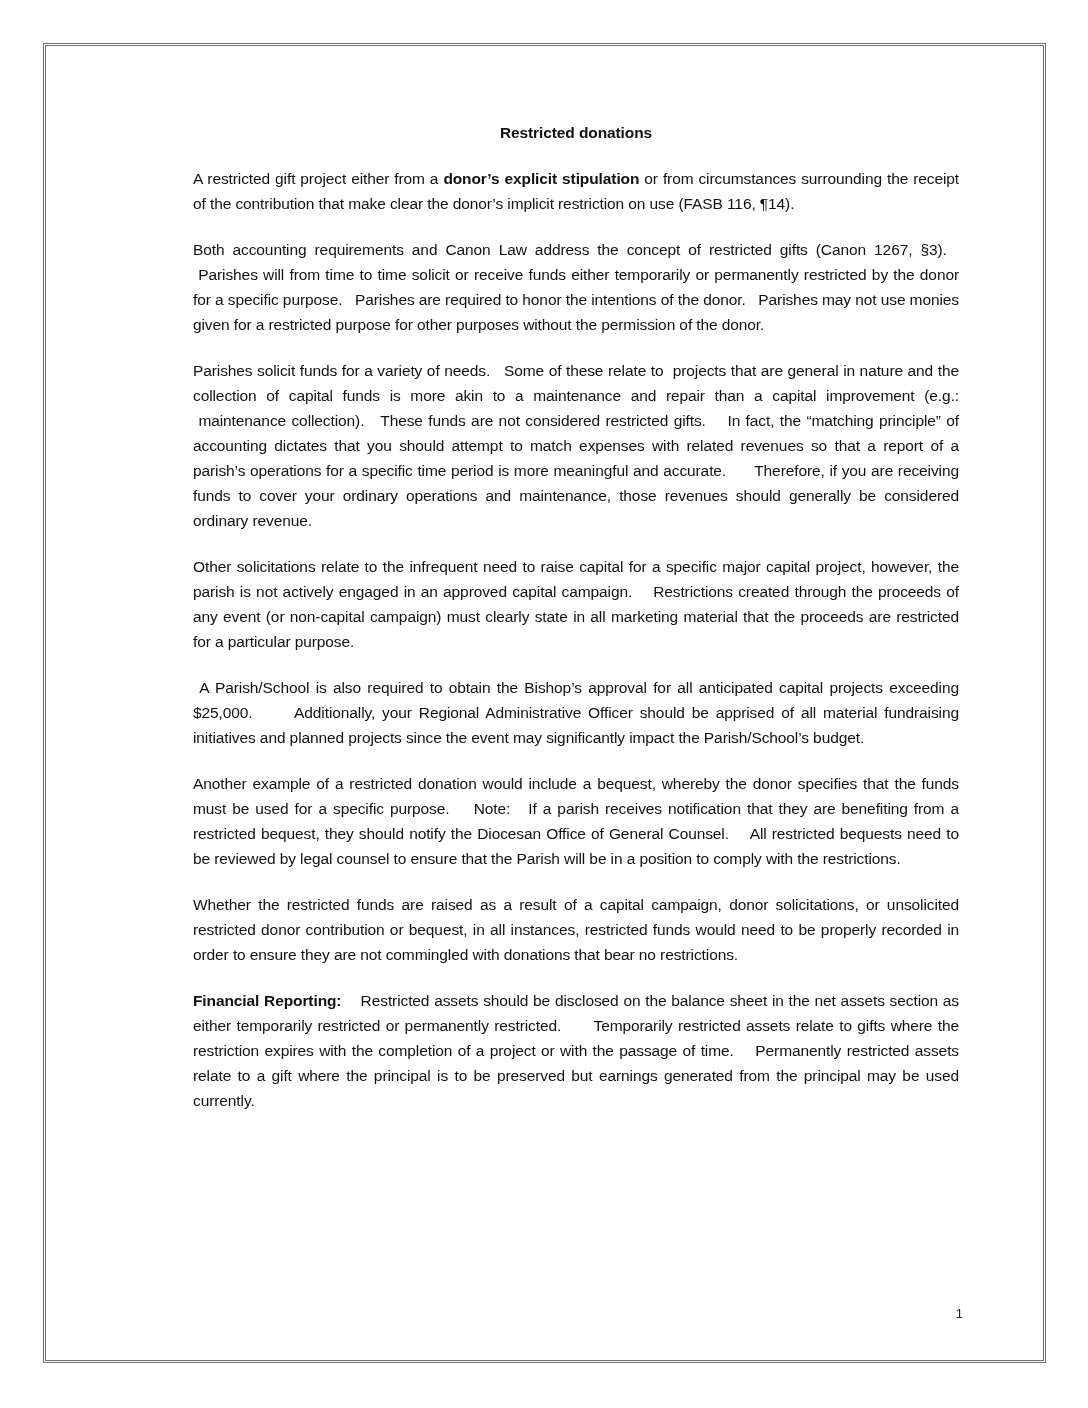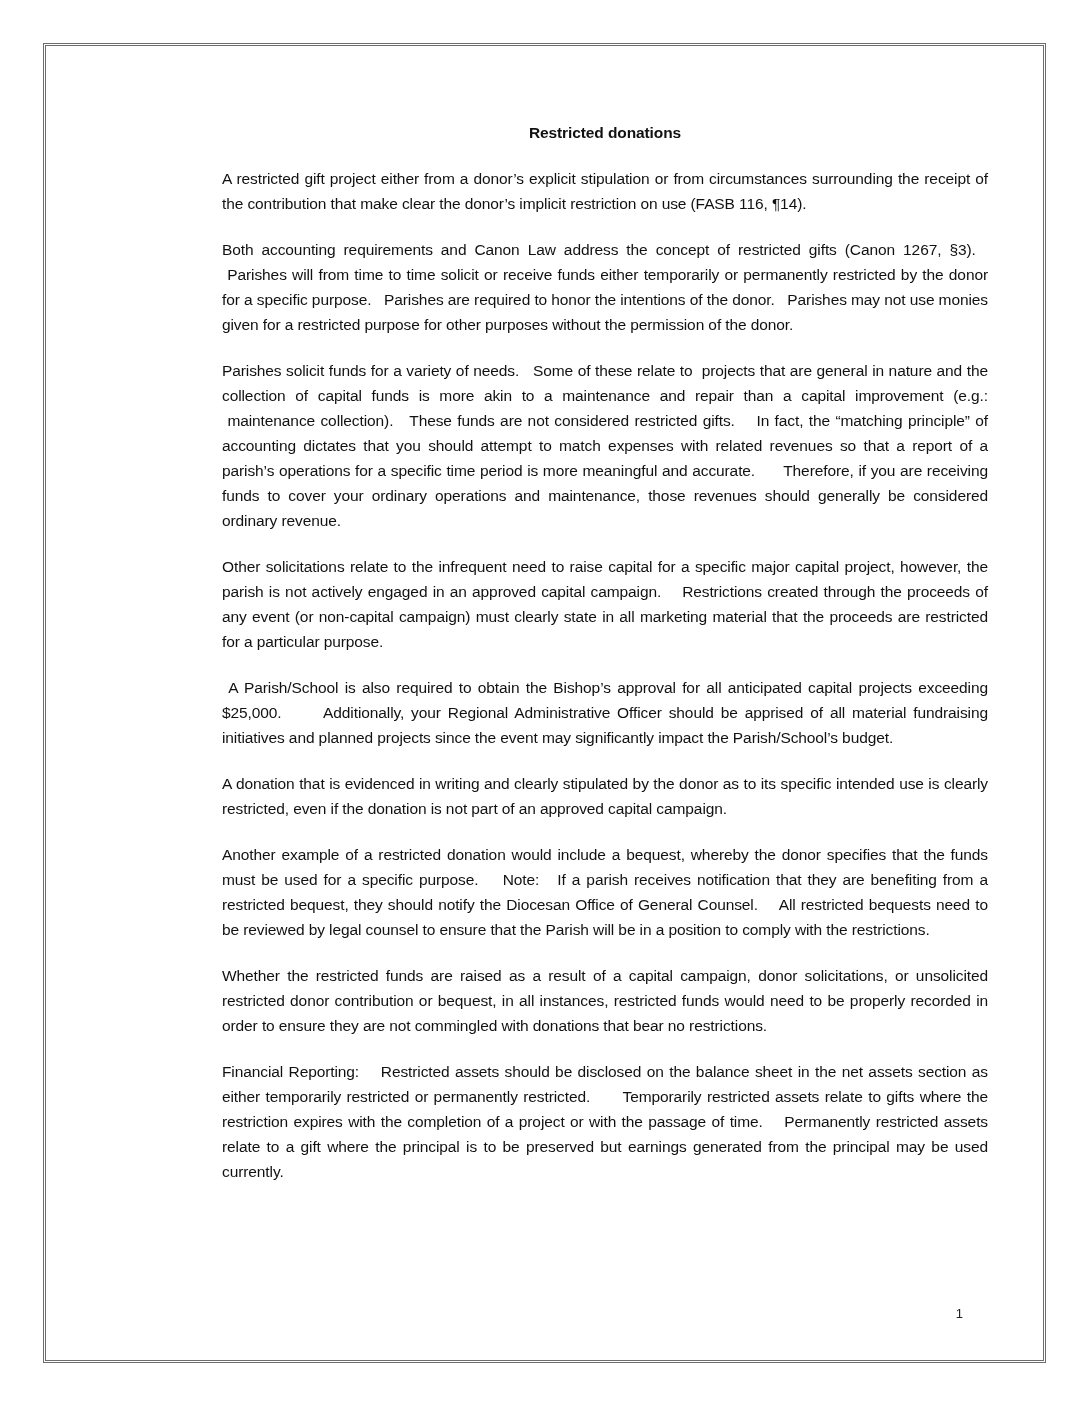--- a/index.html
+++ b/index.html
@@ -25,33 +25,32 @@
     background: #ffffff;
   }
   .doc-content {
     position: absolute;
     left: 193px;
     top: 120px;
     width: 766px;
     font-size: 15.5px;
     line-height: 25px;
     letter-spacing: -0.1px;
-    margin-left: 29px;
   }
   .doc-title {
     text-align: center;
     font-weight: bold;
     margin: 0 0 21px 0;
   }
   .para {
     margin: 0 0 21px 0;
     text-align: justify;
   }
   .para b {
-    font-weight: normal;
+    font-weight: bold;
   }
   .page-number {
     position: absolute;
     left: 193px;
     top: 1306px;
     width: 770px;
     text-align: right;
     font-size: 13px;
     color: #222222;
   }
@@ -68,21 +67,20 @@
   <p class="para"><span>A restricted gift project either from a </span><b>donor’s explicit stipulation</b><span> or from circumstances surrounding the receipt of the contribution that make clear the donor’s implicit restriction on use (FASB 116, ¶14).</span></p>
 
   <p class="para"><span>Both accounting requirements and Canon Law address the concept of restricted gifts (Canon 1267, §3). &nbsp; &nbsp;Parishes will from time to time solicit or receive funds either temporarily or permanently restricted by the donor for a specific purpose. &nbsp; Parishes are required to honor the intentions of the donor. &nbsp; Parishes may not use monies given for a restricted purpose for other purposes without the permission of the donor.</span></p>
 
   <p class="para"><span>Parishes solicit funds for a variety of needs. &nbsp; Some of these relate to &nbsp;projects that are general in nature and the collection of capital funds is more akin to a maintenance and repair than a capital improvement (e.g.: &nbsp;maintenance collection). &nbsp; These funds are not considered restricted gifts. &nbsp; &nbsp;In fact, the “matching principle” of accounting dictates that you should attempt to match expenses with related revenues so that a report of a parish’s operations for a specific time period is more meaningful and accurate. &nbsp; &nbsp; &nbsp;Therefore, if you are receiving funds to cover your ordinary operations and maintenance, those revenues should generally be considered ordinary revenue.</span></p>
 
   <p class="para"><span>Other solicitations relate to the infrequent need to raise capital for a specific major capital project, however, the parish is not actively engaged in an approved capital campaign. &nbsp; &nbsp;Restrictions created through the proceeds of any event (or non-capital campaign) must clearly state in all marketing material that the proceeds are restricted for a particular purpose.</span></p>
 
   <p class="para"><span>&nbsp;A Parish/School is also required to obtain the Bishop’s approval for all anticipated capital projects exceeding $25,000. &nbsp; &nbsp; &nbsp;Additionally, your Regional Administrative Officer should be apprised of all material fundraising initiatives and planned projects since the event may significantly impact the Parish/School’s budget.</span></p>
 
-  <p class="para"><span>A donation that is evidenced in writing and clearly stipulated by the donor as to its specific intended use is clearly restricted, even if the donation is not part of an approved capital campaign.</span></p>
 
   <p class="para"><span>Another example of a restricted donation would include a bequest, whereby the donor specifies that the funds must be used for a specific purpose. &nbsp; &nbsp;Note: &nbsp; If a parish receives notification that they are benefiting from a restricted bequest, they should notify the Diocesan Office of General Counsel. &nbsp; &nbsp;All restricted bequests need to be reviewed by legal counsel to ensure that the Parish will be in a position to comply with the restrictions.</span></p>
 
   <p class="para"><span>Whether the restricted funds are raised as a result of a capital campaign, donor solicitations, or unsolicited restricted donor contribution or bequest, in all instances, restricted funds would need to be properly recorded in order to ensure they are not commingled with donations that bear no restrictions.</span></p>
 
   <p class="para"><b>Financial Reporting:</b><span> &nbsp; &nbsp;Restricted assets should be disclosed on the balance sheet in the net assets section as either temporarily restricted or permanently restricted. &nbsp; &nbsp; &nbsp;Temporarily restricted assets relate to gifts where the restriction expires with the completion of a project or with the passage of time. &nbsp; &nbsp;Permanently restricted assets relate to a gift where the principal is to be preserved but earnings generated from the principal may be used currently.</span></p>
 
 </div>
 
 <div class="page-number">1</div>

